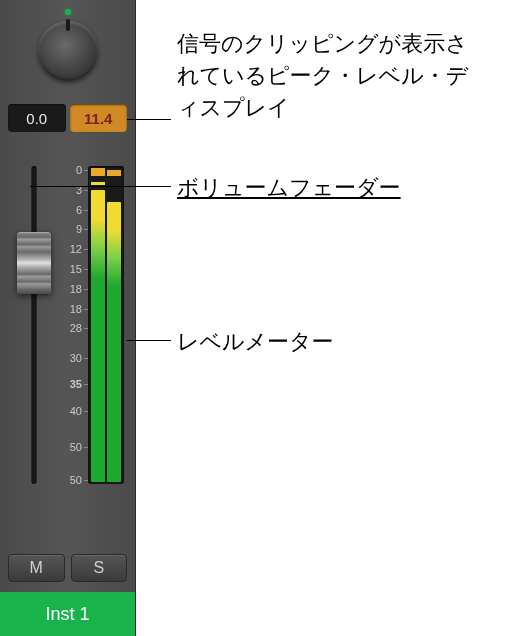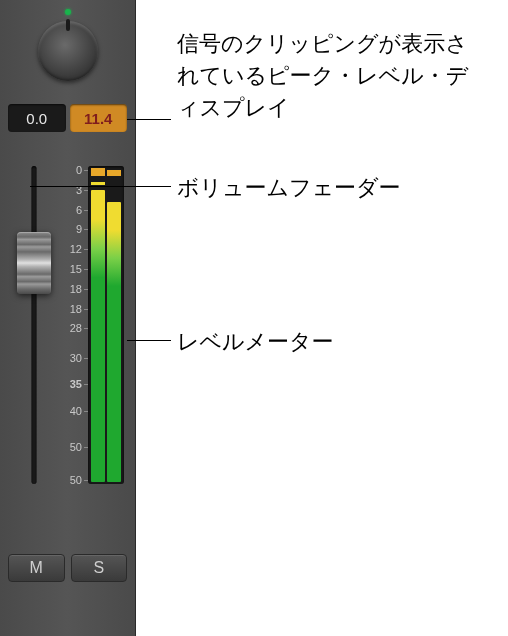--- a/index.html
+++ b/index.html
@@ -294,22 +294,23 @@
       <div class="meter-bar l"></div>
       <div class="meter-bar r"></div>
     </div>
   </div>
 
   <div class="btn-row">
     <div class="ms-btn">M</div>
     <div class="ms-btn">S</div>
   </div>
 
+  <div class="track-name">Inst 1</div>
 </div>
 
 <div class="callout-line" style="left:127px; top:119px; width:44px;"></div>
 <div class="callout" style="left:177px; top:28px; width:310px;">信号のクリッピングが表示されているピーク・レベル・ディスプレイ</div>
 
 <div class="callout-line" style="left:30px; top:186px; width:141px;"></div>
-<div class="callout" style="left:177px; top:172px;">ボリュームフェーダー</div>
+<div class="callout" style="left:177px; top:172px;text-decoration:underline;">ボリュームフェーダー</div>
 
 <div class="callout-line" style="left:127px; top:340px; width:44px;"></div>
 <div class="callout" style="left:177px; top:326px;">レベルメーター</div>
 
 </body></html>

